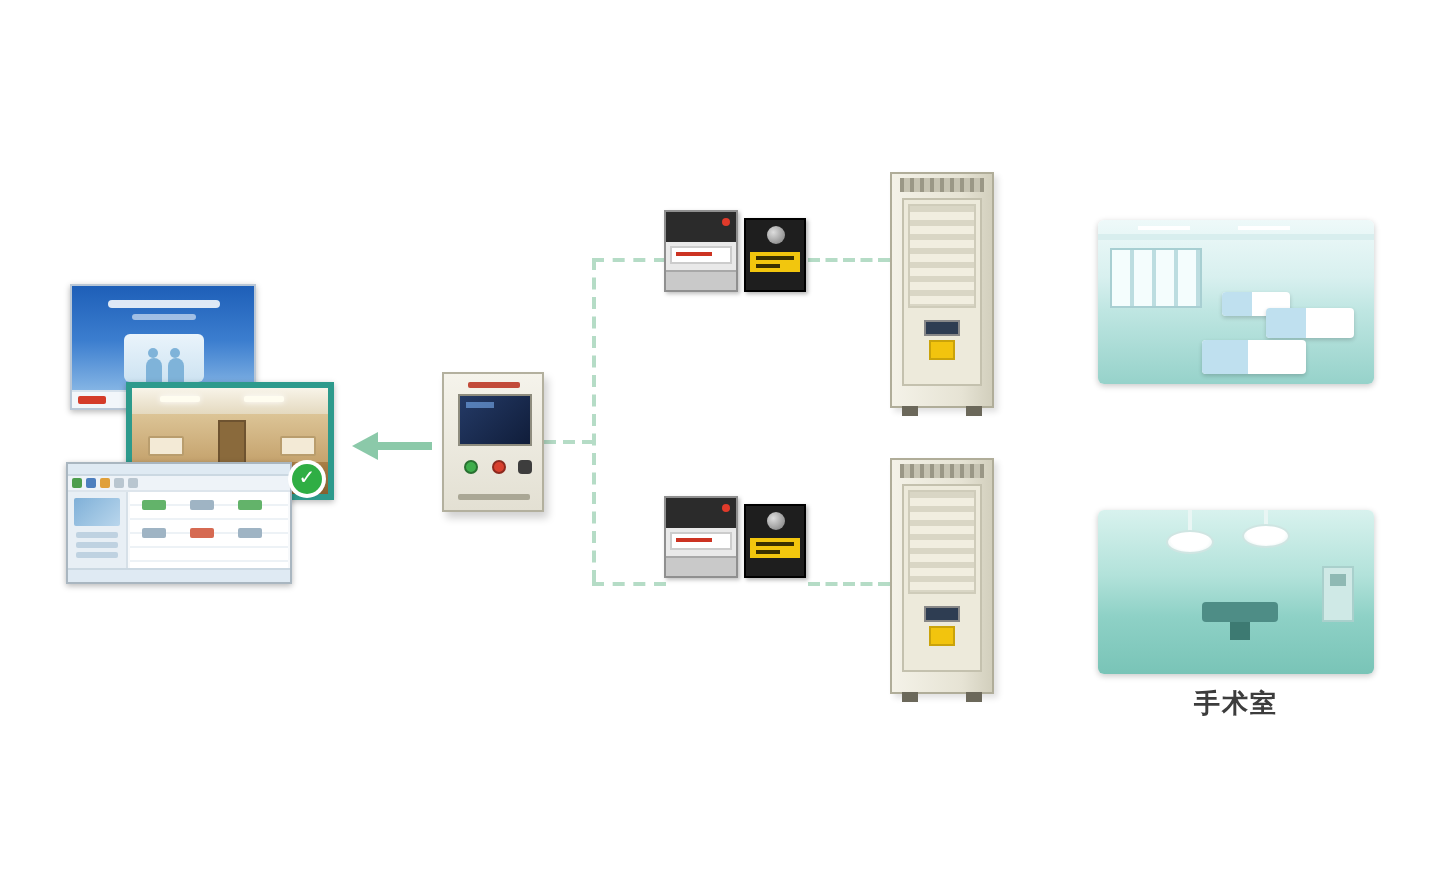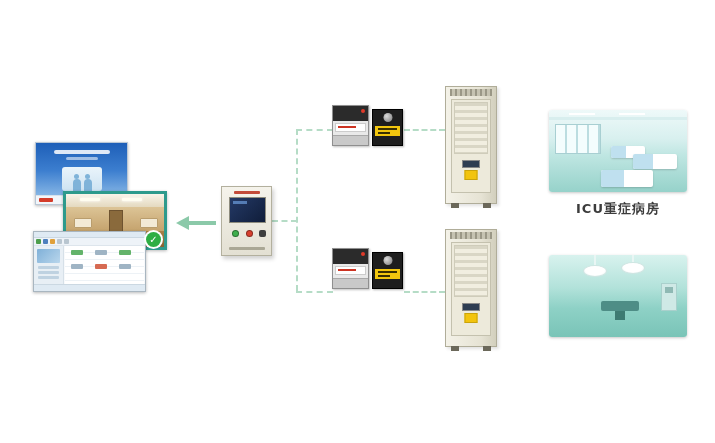--- a/index.html
+++ b/index.html
@@ -312,21 +312,20 @@
 
   <div class="photo photo-icu">
     <div class="icu-light g1"></div>
     <div class="icu-light g2"></div>
     <div class="icu-rail"></div>
     <div class="icu-window"></div>
     <div class="icu-bed b1"></div>
     <div class="icu-bed b2"></div>
     <div class="icu-bed b3"></div>
   </div>
-  <div class="branch-label label-icu">ICU重症病房</div>
 
   <div class="ats ats-bottom">
     <div class="ats-unit-a">
       <div class="ats-a-top">
         <div class="ats-a-dot"></div>
       </div>
       <div class="ats-a-band"></div>
       <div class="ats-a-base"></div>
     </div>
     <div class="ats-unit-b">
@@ -347,14 +346,15 @@
   </div>
 
   <div class="photo photo-or">
     <div class="or-arm a1"></div>
     <div class="or-arm a2"></div>
     <div class="or-light l1"></div>
     <div class="or-light l2"></div>
     <div class="or-table"></div>
     <div class="or-equip"></div>
   </div>
+  <div class="branch-label label-or">手术室</div>
 
 </div>
 
 </body></html>

